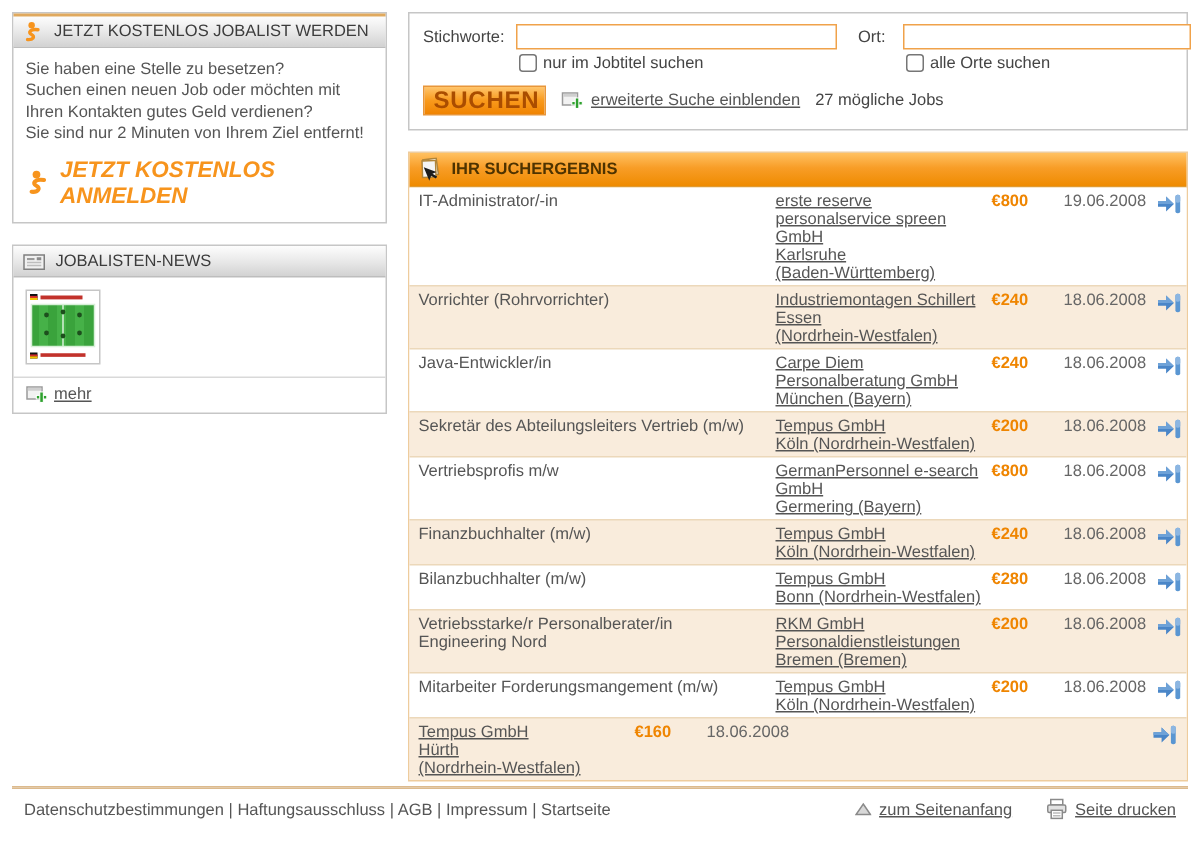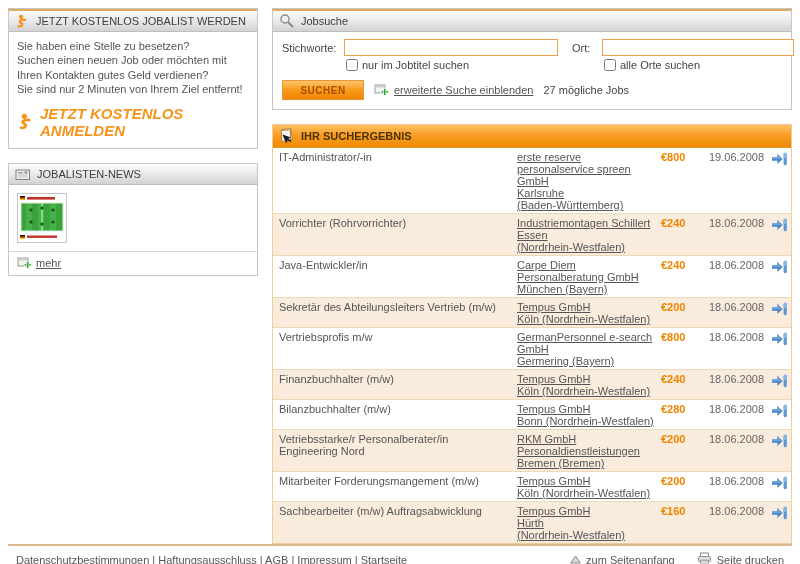--- a/index.html
+++ b/index.html
@@ -47,21 +47,21 @@
   .fcol { display:flex; flex-direction:column; gap:3px; }
   .fcol input[type=text] { height:17px; border:1px solid #f0a24a; padding:1px 3px; font:inherit; color:#333; }
   .kw-input { width:214px; }
   .ort-input { width:192px; }
   .cb { display:flex; align-items:center; gap:4px; color:#444; cursor:pointer; }
   .cb input { width:12px; height:12px; margin:0 0 0 2px; }
   .search-actions { display:flex; align-items:center; gap:10px; margin-top:9px; }
   .suchen {
     width:82px; height:20px; cursor:pointer; font-family:inherit;
     background:linear-gradient(to bottom,#ffc56c 0%,#f99a1c 50%,#f08402 100%);
-    border:1px solid #e8963a; color:#aa4d00; font-weight:bold; font-size:10px; letter-spacing:.5px;
+    border:1px solid #e8963a; color:#aa4d00; font-weight:bold; font-size:16px; letter-spacing:.5px;
   }
   .adv-link { display:inline-flex; align-items:center; gap:5px; color:#555; cursor:pointer; }
   .adv-link .lbl { text-decoration:underline; }
   .jobs-count { color:#444; }
 
   .results { border:1px solid #eecc9d; }
   .results-header {
     display:flex; align-items:center; gap:6px; height:23px; padding:0 5px;
     background:linear-gradient(to bottom,#ffc161 0%,#f89d27 45%,#ef8b00 100%);
     border-bottom:1px solid #e09a30; font-weight:bold; color:#4e3300;
@@ -161,27 +161,20 @@
             </svg>
             <span class="lbl">mehr</span>
           </a>
         </div>
       </div>
     </div>
 
     <div class="right-col">
 
       <div class="box">
-        <div class="box-header accent-top">
-          <svg width="16" height="16" viewBox="0 0 16 16">
-            <circle cx="6" cy="6" r="4" fill="#eef3f8" stroke="#8a8a8a" stroke-width="1.4"></circle>
-            <line x1="9.2" y1="9.2" x2="14" y2="14" stroke="#8a8a8a" stroke-width="2"></line>
-          </svg>
-          <span>Jobsuche</span>
-        </div>
         <div class="search-body">
           <div class="search-fields">
             <span class="flabel first">Stichworte:</span>
             <span class="fcol">
               <input type="text" class="kw-input" value="" style="">
               <label class="cb">
                 <input type="checkbox" style="">
                 <span>nur im Jobtitel suchen</span>
               </label>
             </span>
@@ -365,21 +358,20 @@
       <svg width="17" height="14" viewBox="0 0 17 14">
         <rect x="12.6" y="0.8" width="3.2" height="12.4" rx="1.4" fill="#5a96d2"></rect>
         <rect x="12.6" y="0.8" width="3.2" height="5.4" rx="1.4" fill="#8cb6e2"></rect>
         <path d="M1 5.2 h5.4 V2 L11.6 7 6.4 12 V8.8 H1 Z" fill="#4a86c8"></path>
         <path d="M1 5.2 h5.4 V2 L11.6 7 H1 Z" fill="#6ea2d8"></path>
       </svg>
     </span>
   </div>
 
   <div class="jrow">
-    <span class="c-title">Sachbearbeiter (m/w) Auftragsabwicklung</span>
     <span class="c-company">Tempus GmbH
 Hürth
 (Nordrhein-Westfalen)</span>
     <span class="c-price">€160</span>
     <span class="c-date">18.06.2008</span>
     <span class="c-arrow">
       <svg width="17" height="14" viewBox="0 0 17 14">
         <rect x="12.6" y="0.8" width="3.2" height="12.4" rx="1.4" fill="#5a96d2"></rect>
         <rect x="12.6" y="0.8" width="3.2" height="5.4" rx="1.4" fill="#8cb6e2"></rect>
         <path d="M1 5.2 h5.4 V2 L11.6 7 6.4 12 V8.8 H1 Z" fill="#4a86c8"></path>

